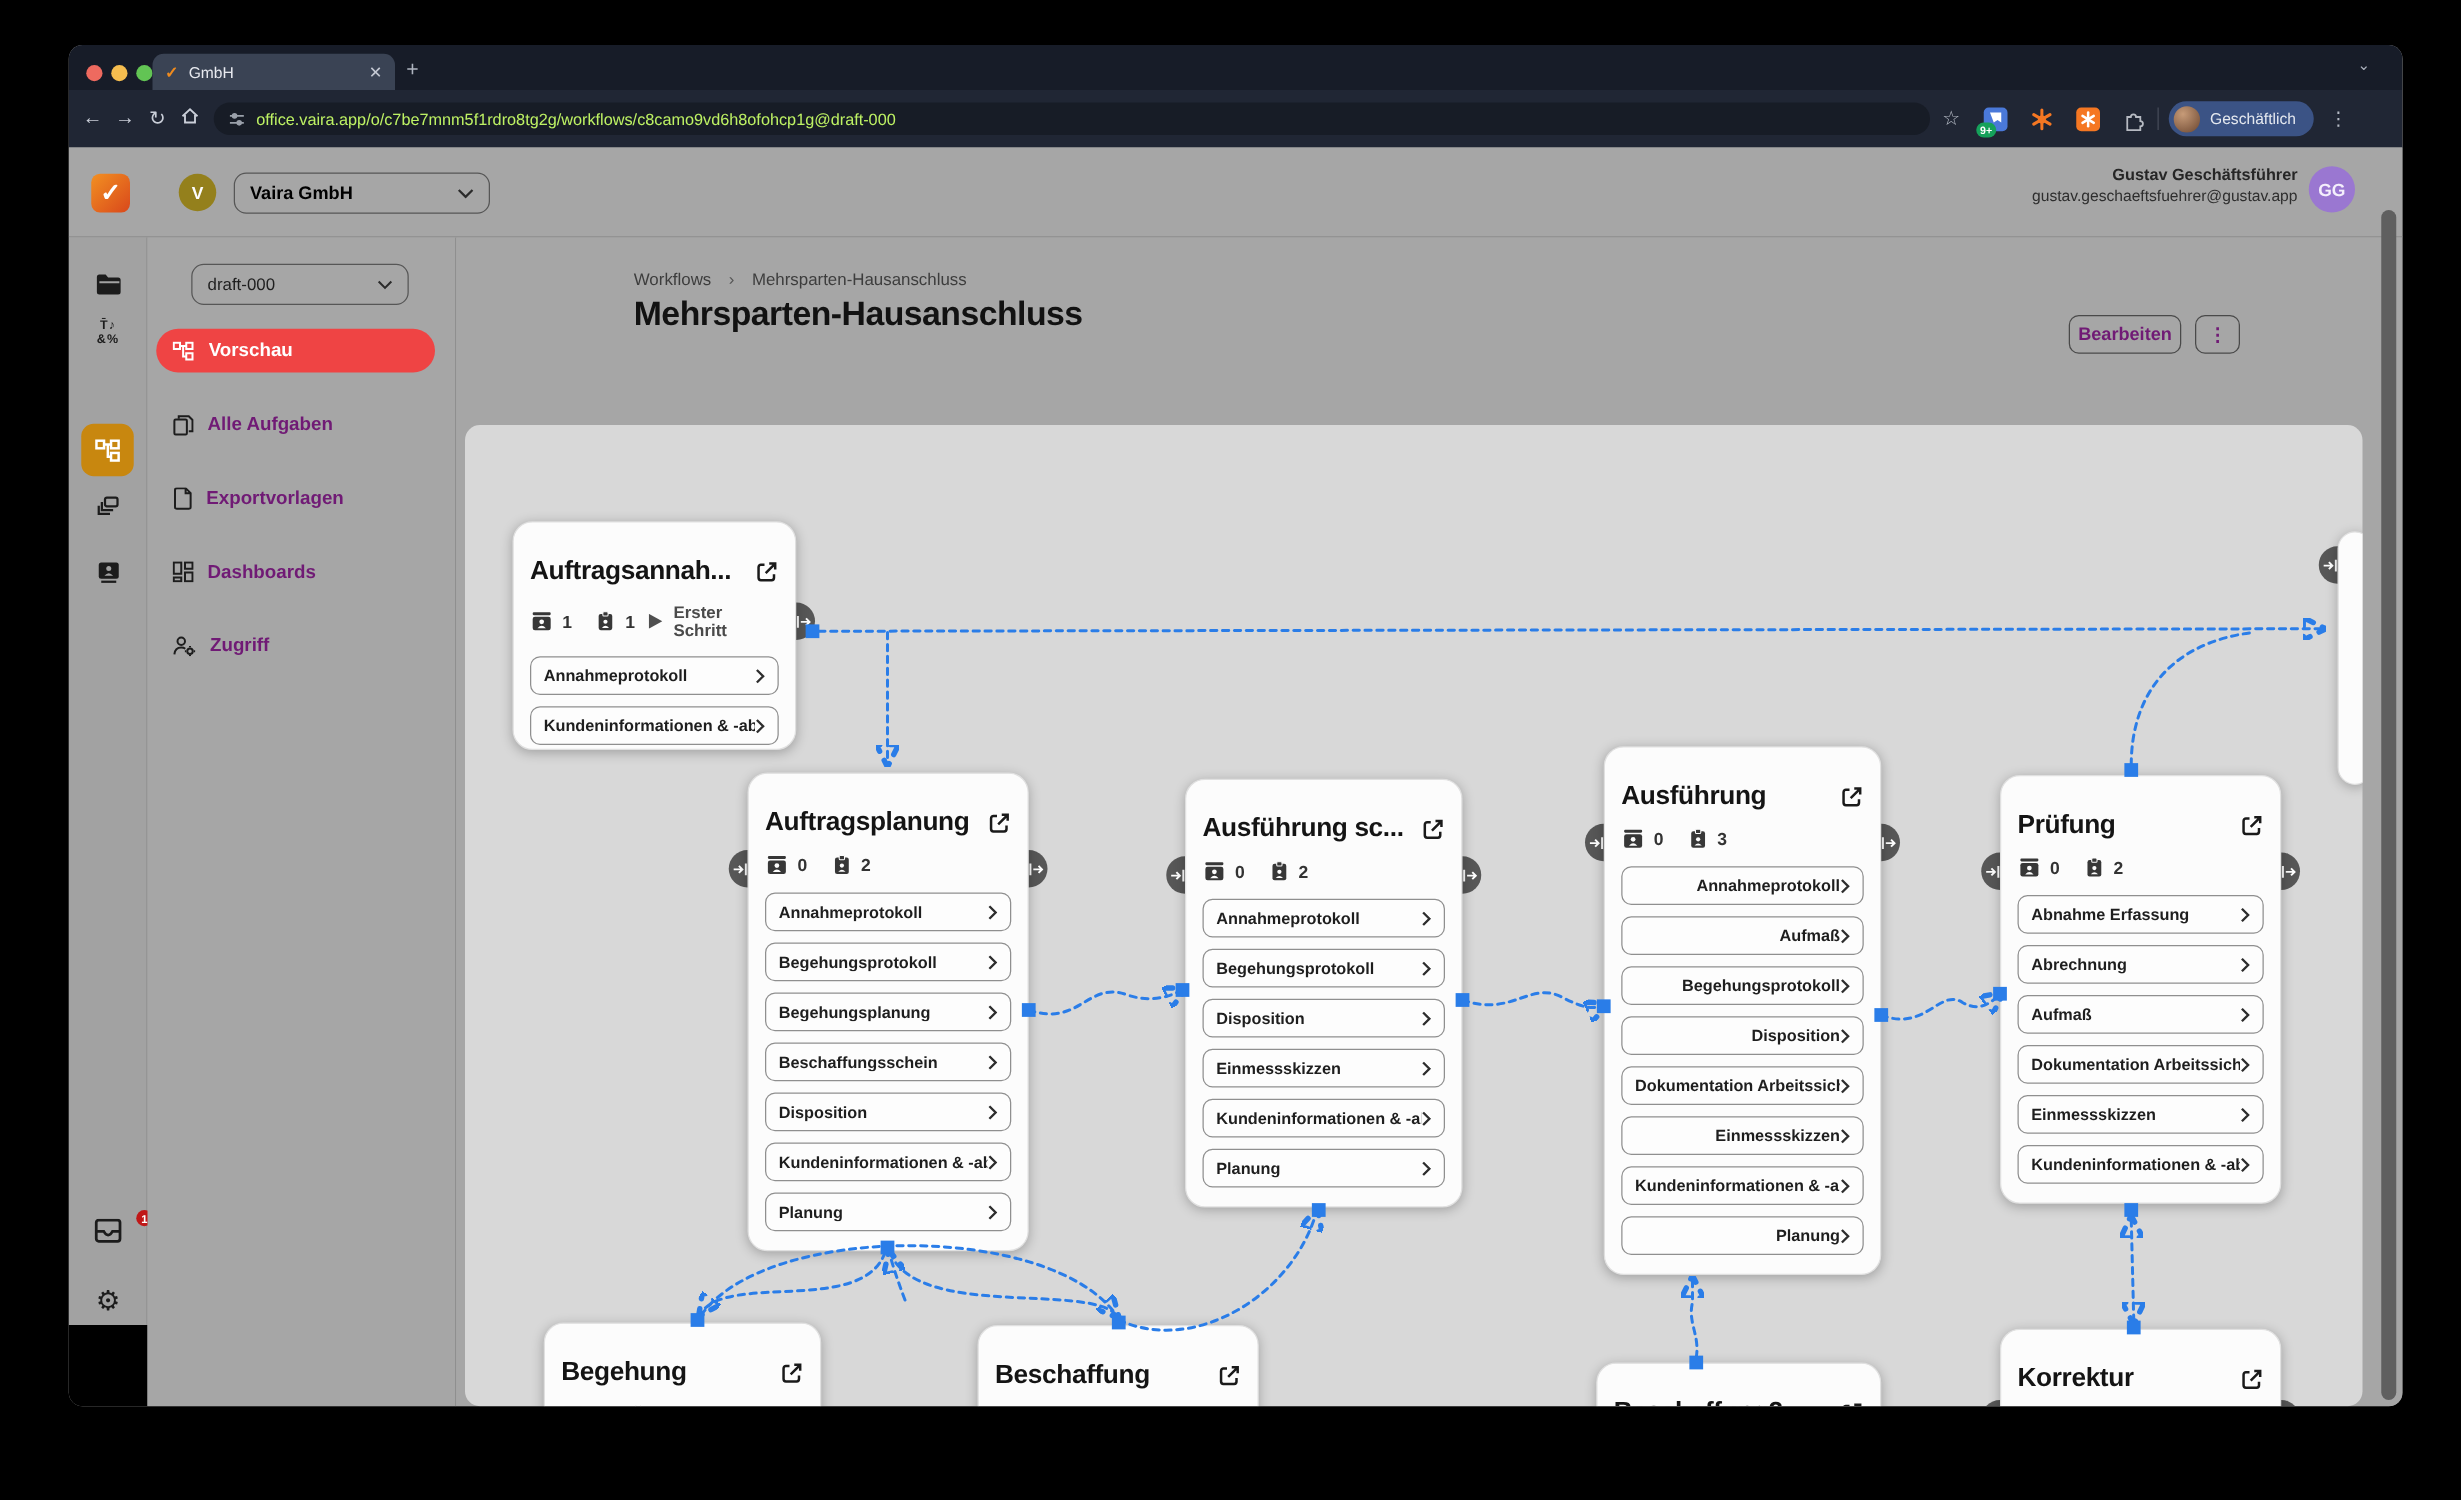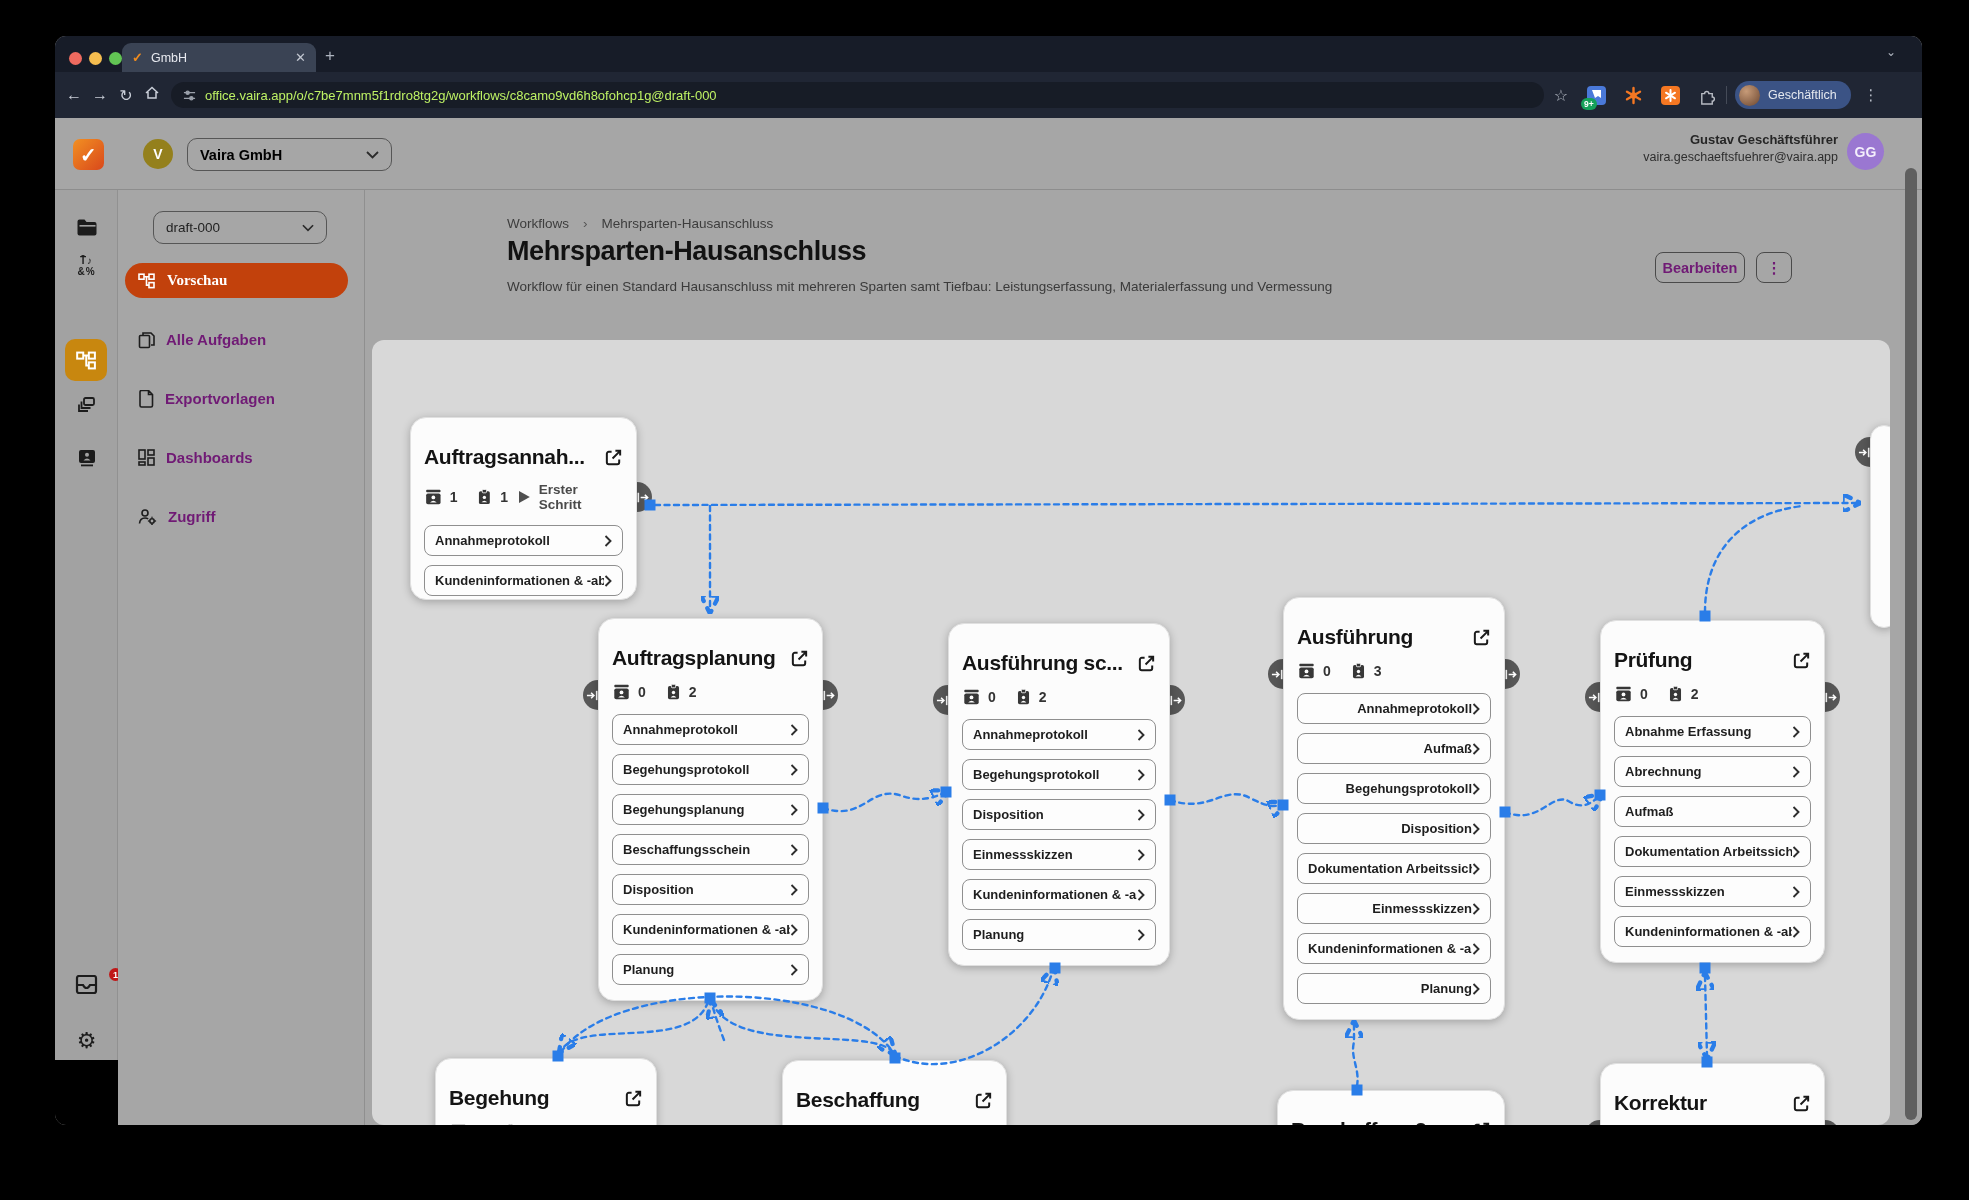--- a/index.html
+++ b/index.html
@@ -53,21 +53,21 @@
   .rail-active{position:absolute;left:10px;width:42px;height:42px;border-radius:10px;background:#c8870f;
                display:flex;align-items:center;justify-content:center;}
   .types{font-size:10px;font-weight:bold;line-height:1.05;letter-spacing:1px;}
   .tray-badge{position:absolute;left:34px;top:-7px;background:#c01717;color:#fff;border-radius:50%;width:13px;height:13px;
               font-size:9px;display:flex;align-items:center;justify-content:center;font-weight:bold;}
   .panel{position:absolute;left:63px;top:154px;width:247px;height:935px;background:#a6a6a6;border-right:1px solid #8f8f8f;box-sizing:border-box;}
   .draftpill{position:absolute;left:35px;top:21px;width:174px;height:33px;border:1.3px solid #565656;border-radius:10px;
              display:flex;align-items:center;padding:0 12px;box-sizing:border-box;font-size:13.5px;color:#1f1f1f;}
   .mitem{position:absolute;left:7px;width:223px;height:35px;border-radius:18px;display:flex;align-items:center;
          padding:0 13px;box-sizing:border-box;font-size:15px;font-weight:600;color:#701a75;gap:11px;}
-  .mitem.active{background:#c2410c;color:#fff;font-family:Liberation Serif, serif;}
+  .mitem.active{background:#ef4444;color:#fff;}
   
   .content{position:absolute;left:310px;top:154px;width:1557px;height:935px;background:#a6a6a6;}
   .crumbs{position:absolute;left:142px;top:26px;font-size:13.5px;color:#3d3d3d;display:flex;gap:14px;align-items:center;}
   .pagetitle{position:absolute;left:142px;top:46px;font-size:27px;font-weight:800;letter-spacing:-0.4px;color:#121212;}
   .pagedesc{position:absolute;left:142px;top:89px;font-size:13.5px;color:#3a3a3a;}
   .hbtn{position:absolute;top:62px;height:31px;border:1.3px solid #4a4a4a;border-radius:8px;background:transparent;
         font-size:14.5px;font-weight:600;color:#701a75;display:flex;align-items:center;justify-content:center;box-sizing:border-box;
         font-family:"Liberation Sans",sans-serif;}
   
   .canvas{position:absolute;left:7px;top:150px;width:1518px;height:785px;background:#d8d8d8;border-radius:12px;overflow:hidden;}
@@ -174,21 +174,21 @@
       <div class="logo">✓</div>
       <div class="orgav">V</div>
       <div class="orgpill">
         <span style="flex:1">Vaira GmbH</span>
         <svg width="13" height="8" viewBox="0 0 13 8">
             <path d="M1 1 L6.5 6.5 L12 1" fill="none" stroke="#2b2b2b" stroke-width="1.8"></path>
           </svg>
       </div>
       <div class="userblock">
         <div class="uname">Gustav Geschäftsführer</div>
-        <div class="uemail">vaira.geschaeftsfuehrer@vaira.app</div>
+        <div class="uemail">gustav.geschaeftsfuehrer@gustav.app</div>
       </div>
       <div class="userav">GG</div>
     </div>
 
     <div class="rail">
       <div class="railic" style="top:28px">
         <svg width="22" height="19" viewBox="0 0 22 19">
             <path d="M1.5 3.5 a2 2 0 0 1 2 -2 h5 l2 2.5 h8 a2 2 0 0 1 2 2 v9.5 a2 2 0 0 1 -2 2 h-15 a2 2 0 0 1 -2 -2 z" fill="#1c1c1c"></path>
             <rect x="3.5" y="7" width="16" height="1.6" fill="#a2a2a2"></rect>
           </svg>
@@ -292,21 +292,20 @@
       </div>
     </div>
 
     <div class="content">
       <div class="crumbs">
         <span>Workflows</span>
         <span style="color:#555">›</span>
         <span>Mehrsparten-Hausanschluss</span>
       </div>
       <div class="pagetitle">Mehrsparten-Hausanschluss</div>
-      <div class="pagedesc">Workflow für einen Standard Hausanschluss mit mehreren Sparten samt Tiefbau: Leistungserfassung, Materialerfassung und Vermessung</div>
       <div class="hbtn" style="right:177px;width:90px">
         <span>Bearbeiten</span>
       </div>
       <div class="hbtn" style="right:130px;width:36px;font-size:15px">
         <span>⋮</span>
       </div>
 
       <div class="canvas">
         <div id="canvas-nodes">
             <div class="node" style="left: 38px; top: 77px; width: 227px; height: 183px;">

